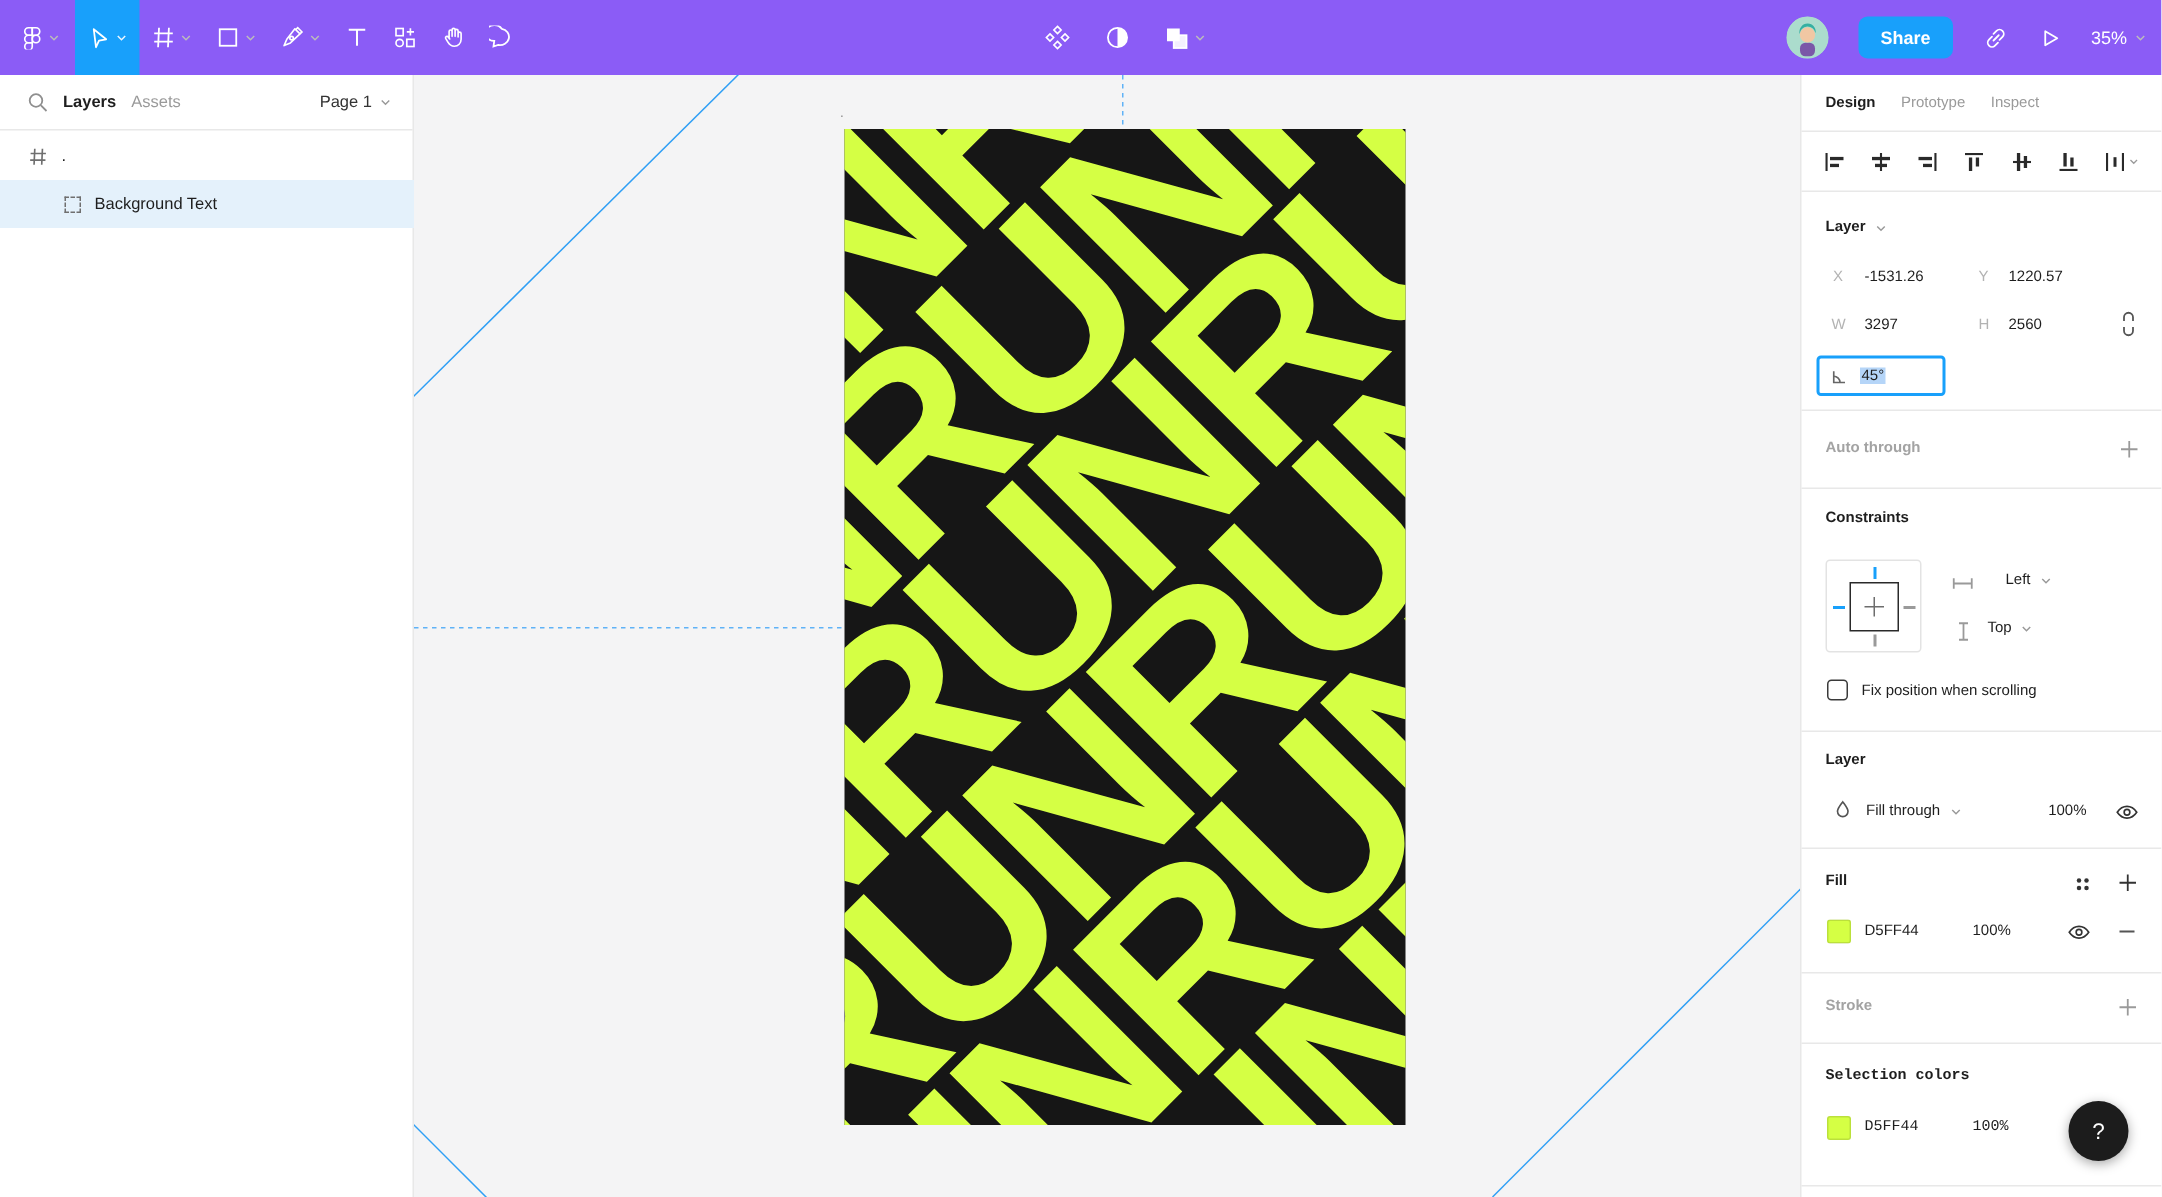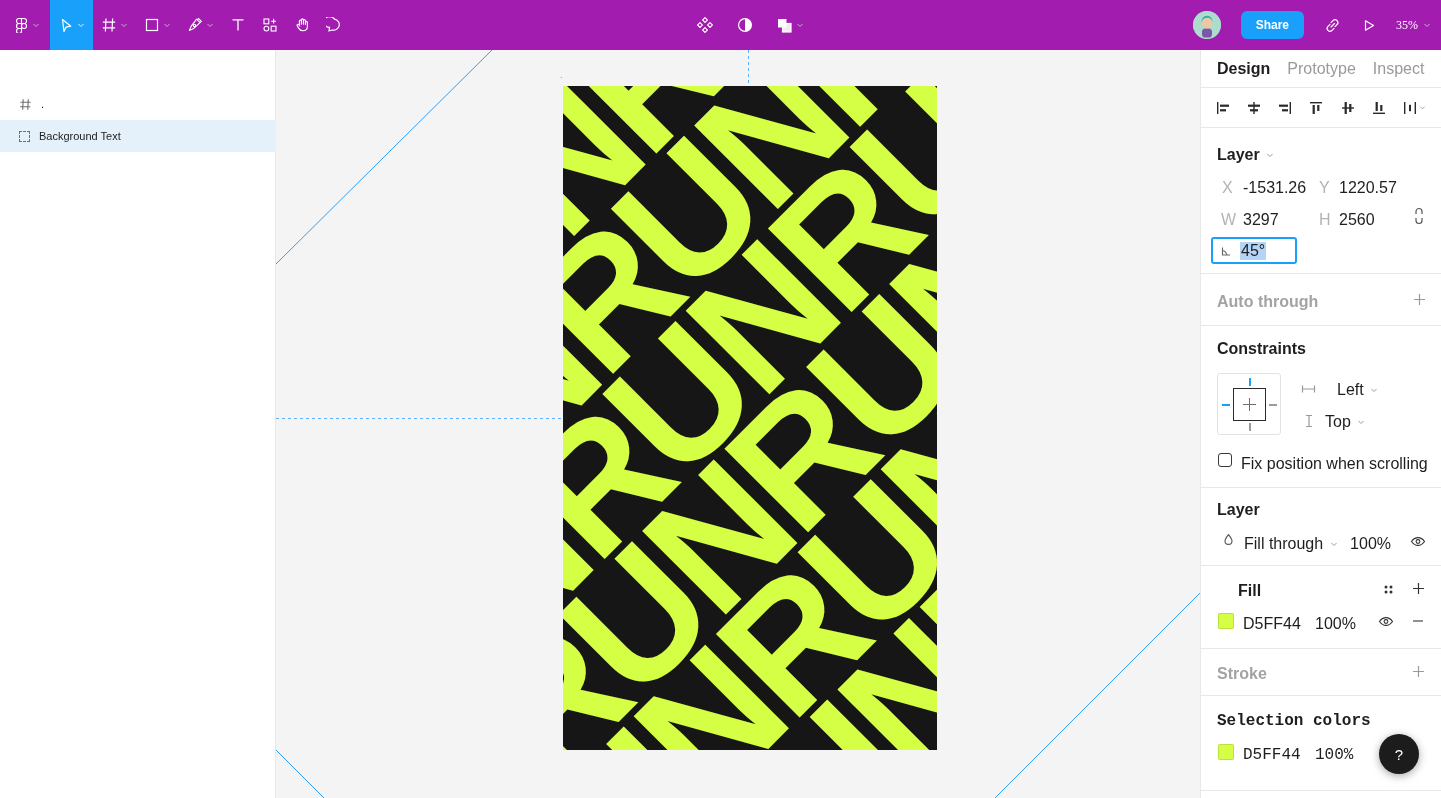--- a/index.html
+++ b/index.html
@@ -2,30 +2,30 @@
 <html><head>
 <meta charset="utf-8">
 <style>
 :root{ --accent:#18A0FB; --ink:#1e1e1e; --gray:#9b9b9b; --div:#e8e8e8; }
 *{margin:0;padding:0;box-sizing:border-box;}
 html,body{width:1441px;height:798px;overflow:hidden;}
 body{font-family:"Liberation Sans",sans-serif;font-size:11px;color:var(--ink);background:#fff;position:relative;}
 .abs{position:absolute;}
 
 
-.topbar{position:absolute;left:0;top:0;width:1441px;height:50px;background:#a21caf;display:flex;align-items:center;z-index:30;}
+.topbar{position:absolute;left:0;top:0;width:1441px;height:50px;background:#8b5cf6;display:flex;align-items:center;z-index:30;}
 .tb-left{display:flex;align-items:center;height:50px;}
 .tool{height:50px;display:flex;align-items:center;justify-content:center;gap:3px;padding:0 8px;cursor:default;}
 .tool.sel{background:var(--accent);}
 .chev{width:8px;height:8px;display:inline-block;}
 .tb-center{position:absolute;left:688px;top:0;height:50px;display:flex;align-items:center;gap:6px;}
 .tb-right{position:absolute;right:10px;top:0;height:50px;display:flex;align-items:center;gap:20px;}
 .avatar{width:28px;height:28px;border-radius:50%;overflow:hidden;background:#abdccd;}
 .share-btn{background:var(--accent);color:#fff;font-size:12px;font-weight:700;border:none;border-radius:6px;height:28px;padding:0 15px;display:flex;align-items:center;}
-.zoom-ctl{color:#fff;font-size:12px;display:flex;align-items:center;gap:5px;font-family:Liberation Serif, serif;}
+.zoom-ctl{color:#fff;font-size:12px;display:flex;align-items:center;gap:5px;}
 
 
 .left-panel{position:absolute;left:0;top:50px;width:276px;height:748px;background:#fff;border-right:1px solid var(--div);z-index:20;}
 .lp-head{height:37px;border-bottom:1px solid var(--div);display:flex;align-items:center;padding:0 14px 0 18px;gap:10px;}
 .lp-tab{font-size:11px;}
 .lp-tab.active{font-weight:700;color:var(--ink);}
 .lp-tab.inactive{color:#9a9a9a;}
 .page-sel{margin-left:auto;display:flex;align-items:center;gap:5px;color:#333;}
 .layer-row{position:absolute;left:0;width:276px;height:32px;display:flex;align-items:center;gap:9px;font-size:11px;}
 .layer-row.selected{background:#e4f1fb;}
@@ -33,21 +33,21 @@
 
 
 .canvas{position:absolute;left:276px;top:50px;width:924px;height:748px;background:#f4f4f5;overflow:hidden;}
 .guides{position:absolute;left:0;top:0;}
 .frame-label{position:absolute;left:284px;top:20px;font-size:9px;color:#8a8a8a;}
 .poster{position:absolute;left:287px;top:36px;width:374px;height:664px;overflow:hidden;background:#161616;}
 .rotator{position:absolute;left:50%;top:50%;width:1250px;height:1250px;transform:translate(-50%,-50%) rotate(-45deg);display:flex;flex-direction:column;justify-content:center;}
 .run-row{white-space:nowrap;font-weight:700;font-size:172px;line-height:125px;letter-spacing:-0.045em;font-family:"Liberation Sans",sans-serif;}
 
 
-.inspector{position:absolute;left:1200px;top:50px;width:241px;height:748px;background:#fff;border-left:1px solid var(--div);z-index:20;font-size:16px;}
+.inspector{position:absolute;left:1200px;top:50px;width:241px;height:748px;background:#fff;border-left:1px solid var(--div);z-index:20;font-size:10px;}
 .insp-tabs{position:absolute;top:0;left:0;right:0;height:38px;border-bottom:1px solid var(--div);display:flex;align-items:center;gap:17px;padding-left:16px;}
 .insp-tab{color:#9a9a9a;}
 .insp-tab.active{color:var(--ink);font-weight:700;}
 .align-row{position:absolute;top:38px;left:0;right:0;height:40px;border-bottom:1px solid var(--div);display:flex;align-items:center;justify-content:space-between;padding:0 15px;}
 .sec{position:absolute;left:0;right:0;border-bottom:1px solid var(--div);}
 .s-title{font-weight:700;color:var(--ink);}
 .s-title.dim{color:#a3a3a3;font-weight:700;}
 .flabel{color:#b3b3b3;}
 .fval{color:var(--ink);}
 .rot-box{position:absolute;left:10px;top:109px;width:86px;height:27px;border:2px solid var(--accent);border-radius:3px;display:flex;align-items:center;gap:8px;padding-left:7px;background:#fff;}
@@ -227,29 +227,45 @@
       <span class="chev">
           <svg width="8" height="8" viewBox="0 0 8 8">
             <path d="M1.5 3l2.5 2.5L6.5 3" stroke="#bbb" fill="none"></path>
           </svg>
         </span>
     </div>
   </div>
 </header>
 
 <aside class="left-panel">
+  <div class="lp-head">
+    <span>
+      <svg width="14" height="14" viewBox="0 0 14 14" fill="none" stroke="#8f8f8f" stroke-width="1.2">
+          <circle cx="6" cy="6" r="4.2"></circle>
+          <path d="M9.3 9.3 13 13"></path>
+        </svg>
+    </span>
+    <span class="lp-tab active">Layers</span>
+    <span class="lp-tab inactive">Assets</span>
+    <span class="page-sel">
+      <span>Page 1</span>
+      <svg width="8" height="8" viewBox="0 0 8 8">
+          <path d="M1.5 3l2.5 2.5L6.5 3" stroke="#9a9a9a" fill="none"></path>
+        </svg>
+    </span>
+  </div>
   <div class="layer-row" style="top:38px;padding-left:19px;">
     <span>
       <svg width="13" height="13" viewBox="0 0 13 13" stroke="#6f6f6f" stroke-width="1.1">
           <path d="M4.2 1.2 3.7 11.8M9.3 1.2 8.8 11.8M1.4 4.3h10.2M1.1 8.7h10.2" fill="none"></path>
         </svg>
     </span>
     <span>.</span>
   </div>
-  <div class="layer-row selected" style="top:70px;padding-left:19px;">
+  <div class="layer-row selected" style="top:70px;padding-left:43px;">
     <span class="dashed-sq"></span>
     <span>Background Text</span>
   </div>
 </aside>
 
 <main class="canvas">
   <span class="frame-label">.</span>
   <div class="poster" style="background: rgb(22, 22, 22);">
     <div class="rotator" style="color: rgb(213, 255, 68); transform: translate(-50%, -50%) rotate(-45deg);">
         <div class="run-row" style="margin-left: -40px;">RUNRUNRUNRUNRUNRUN</div>
@@ -427,21 +443,21 @@
     <span class="abs pct" style="left:140px;top:47px;width:50px;text-align:right;">100%</span>
     <span class="abs" style="left:209px;top:47px;">
       <svg width="16" height="13" viewBox="0 0 16 13" fill="none" stroke="#333" stroke-width="1.1">
           <path d="M1.5 6.5C3.4 3.7 5.9 2.6 8 2.6s4.6 1.1 6.5 3.9C12.6 9.3 10.1 10.4 8 10.4S3.4 9.3 1.5 6.5z"></path>
           <circle cx="8" cy="6.5" r="1.9"></circle>
         </svg>
     </span>
   </section>
 
   <section class="sec" style="top:516px;height:83px;">
-    <span class="abs s-title" style="left:16px;top:16px;margin-left:21px;">Fill</span>
+    <span class="abs s-title" style="left:16px;top:16px;">Fill</span>
     <span class="abs" style="left:181px;top:17px;">
       <svg width="13" height="13" viewBox="0 0 13 13" fill="#333">
           <circle cx="4" cy="4" r="1.5"></circle>
           <circle cx="9" cy="4" r="1.5"></circle>
           <circle cx="4" cy="9" r="1.5"></circle>
           <circle cx="9" cy="9" r="1.5"></circle>
         </svg>
     </span>
     <span class="abs" style="left:211px;top:16px;">
       <svg width="13" height="13" viewBox="0 0 13 13" stroke="#333" stroke-width="1.2">

